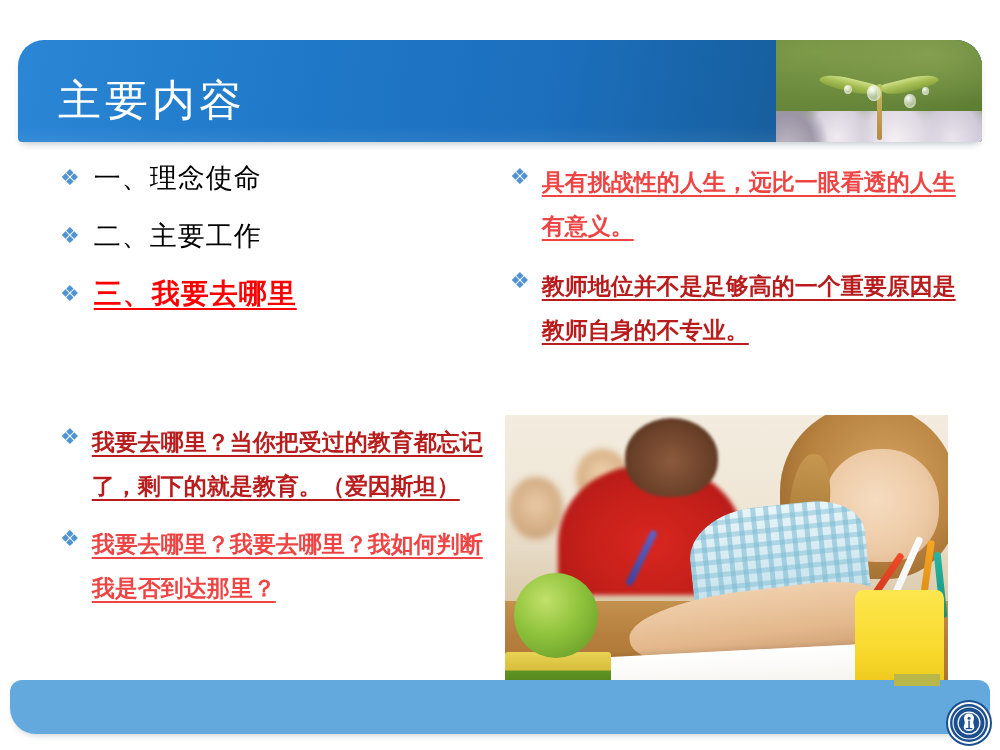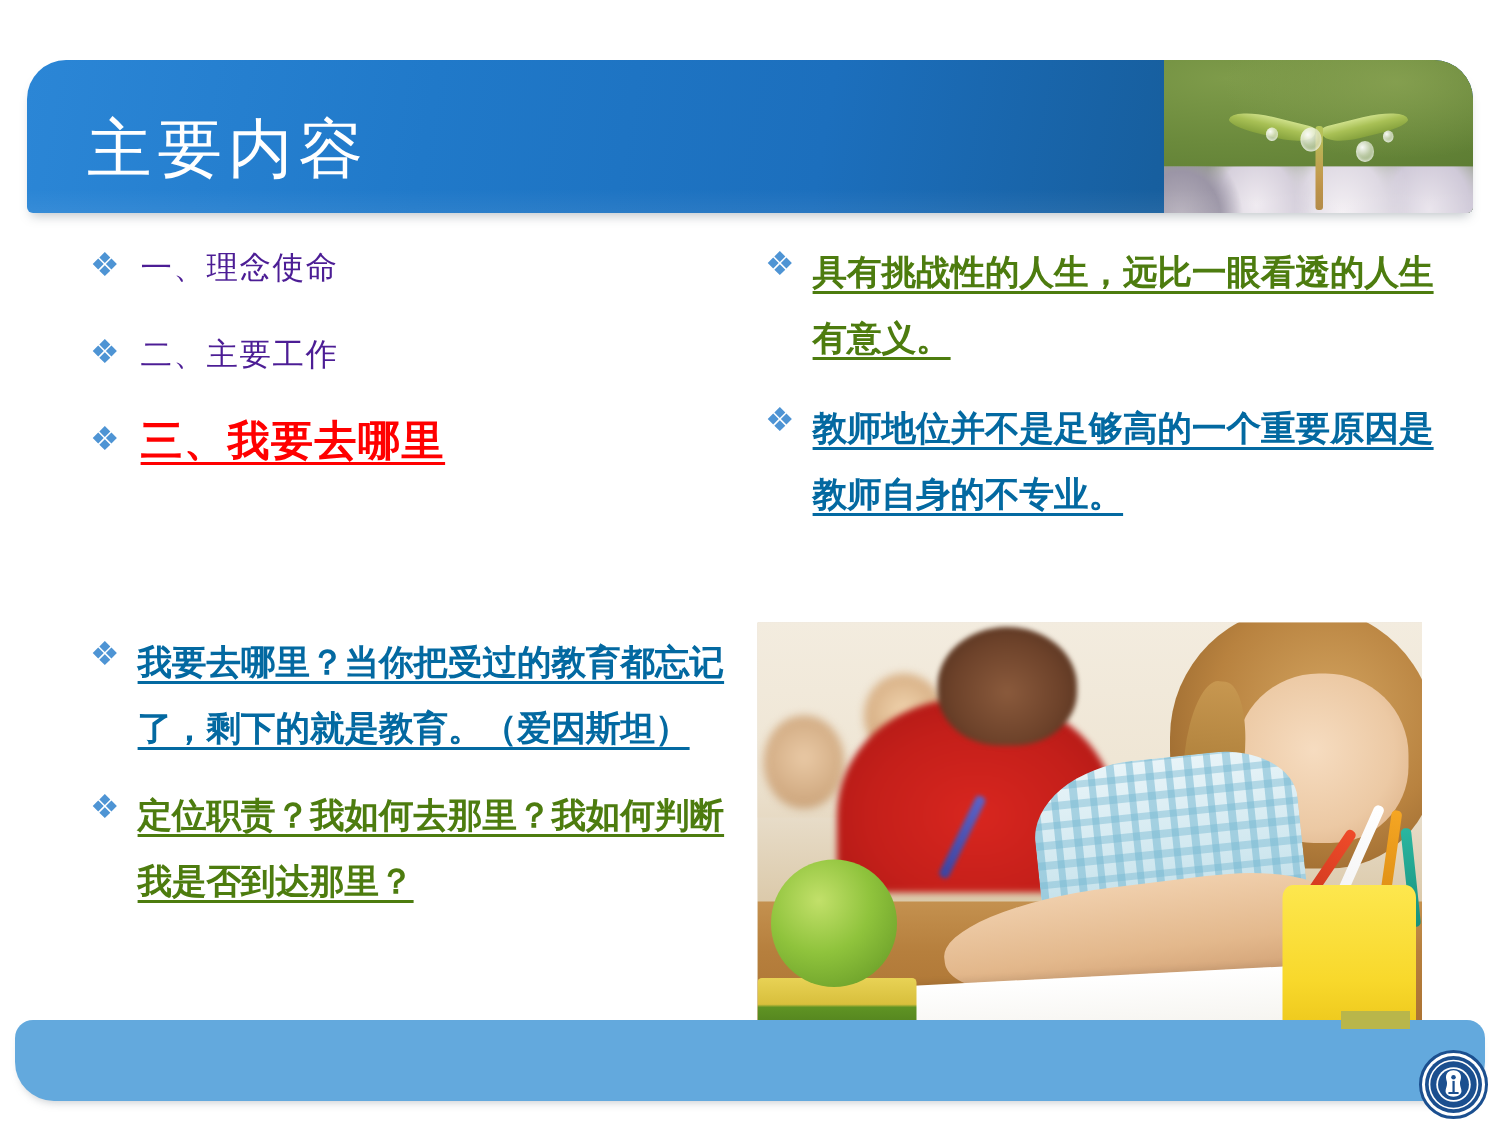--- a/index.html
+++ b/index.html
@@ -150,23 +150,23 @@
   .list-topleft {
     position: absolute;
     left: 60px;
     top: 160px;
     width: 400px;
   }
   .list-topleft .bullet-row { margin-bottom: 22px; }
   .list-topleft .bullet-mark { margin-right: 14px; padding-top: 7px; }
   .item-sans {
     font-family: Liberation Serif, serif;
-    font-size: 21px;
+    font-size: 27px;
     line-height: 36px;
-    color: #4c1d95;
+    color: #000000;
     letter-spacing: 1px;
     white-space: nowrap;
   }
   .item-red {
     font-family: "DejaVu Serif", "Liberation Serif", serif;
     font-weight: bold;
     font-size: 28px;
     line-height: 36px;
     color: #ff0000;
     text-decoration: underline;
@@ -197,22 +197,22 @@
 
   .para {
     font-family: "DejaVu Serif", "Liberation Serif", serif;
     font-weight: bold;
     font-size: 23px;
     line-height: 44px;
     letter-spacing: 0px;
     text-decoration: underline;
     text-underline-offset: 5px;
   }
-  .c-blue  { color: #4d7c0f; }
-  .c-green { color: #0369a1; }
+  .c-blue  { color: #ef4444; }
+  .c-green { color: #b91c1c; }
 
   
   .photo-class {
     position: absolute;
     left: 505px;
     top: 415px;
     width: 443px;
     height: 282px;
     overflow: hidden;
     background: #e4d8c4;
@@ -433,21 +433,21 @@
 
   <div class="list-bottomleft">
 
     <div class="bullet-row">
       <span class="bullet-mark">❖</span>
       <span class="bullet-text para c-green">我要去哪里？当你把受过的教育都忘记了，剩下的就是教育。（爱因斯坦）</span>
     </div>
 
     <div class="bullet-row">
       <span class="bullet-mark">❖</span>
-      <span class="bullet-text para c-blue">定位职责？我如何去那里？我如何判断我是否到达那里？</span>
+      <span class="bullet-text para c-blue">我要去哪里？我要去哪里？我如何判断我是否到达那里？</span>
     </div>
 
   </div>
 
   <div class="photo-class">
     <div class="cl-bg"></div>
     <div class="cl-wall"></div>
     <div class="cl-kid-far1"></div>
     <div class="cl-kid-far2"></div>
     <div class="cl-kid-red"></div>

